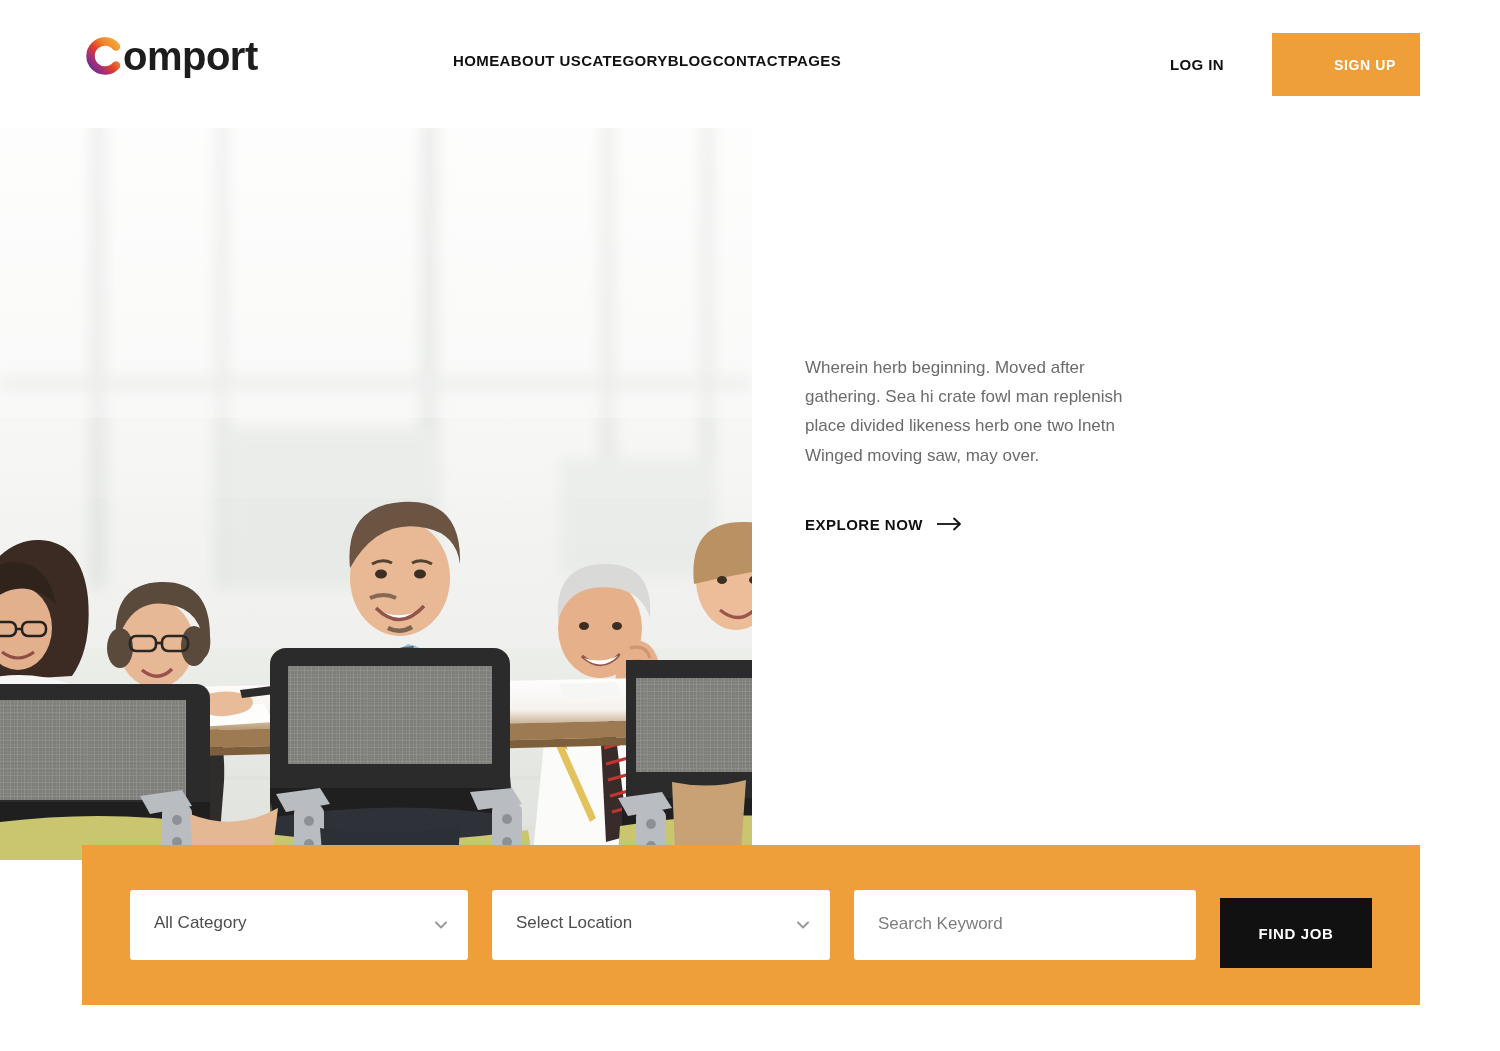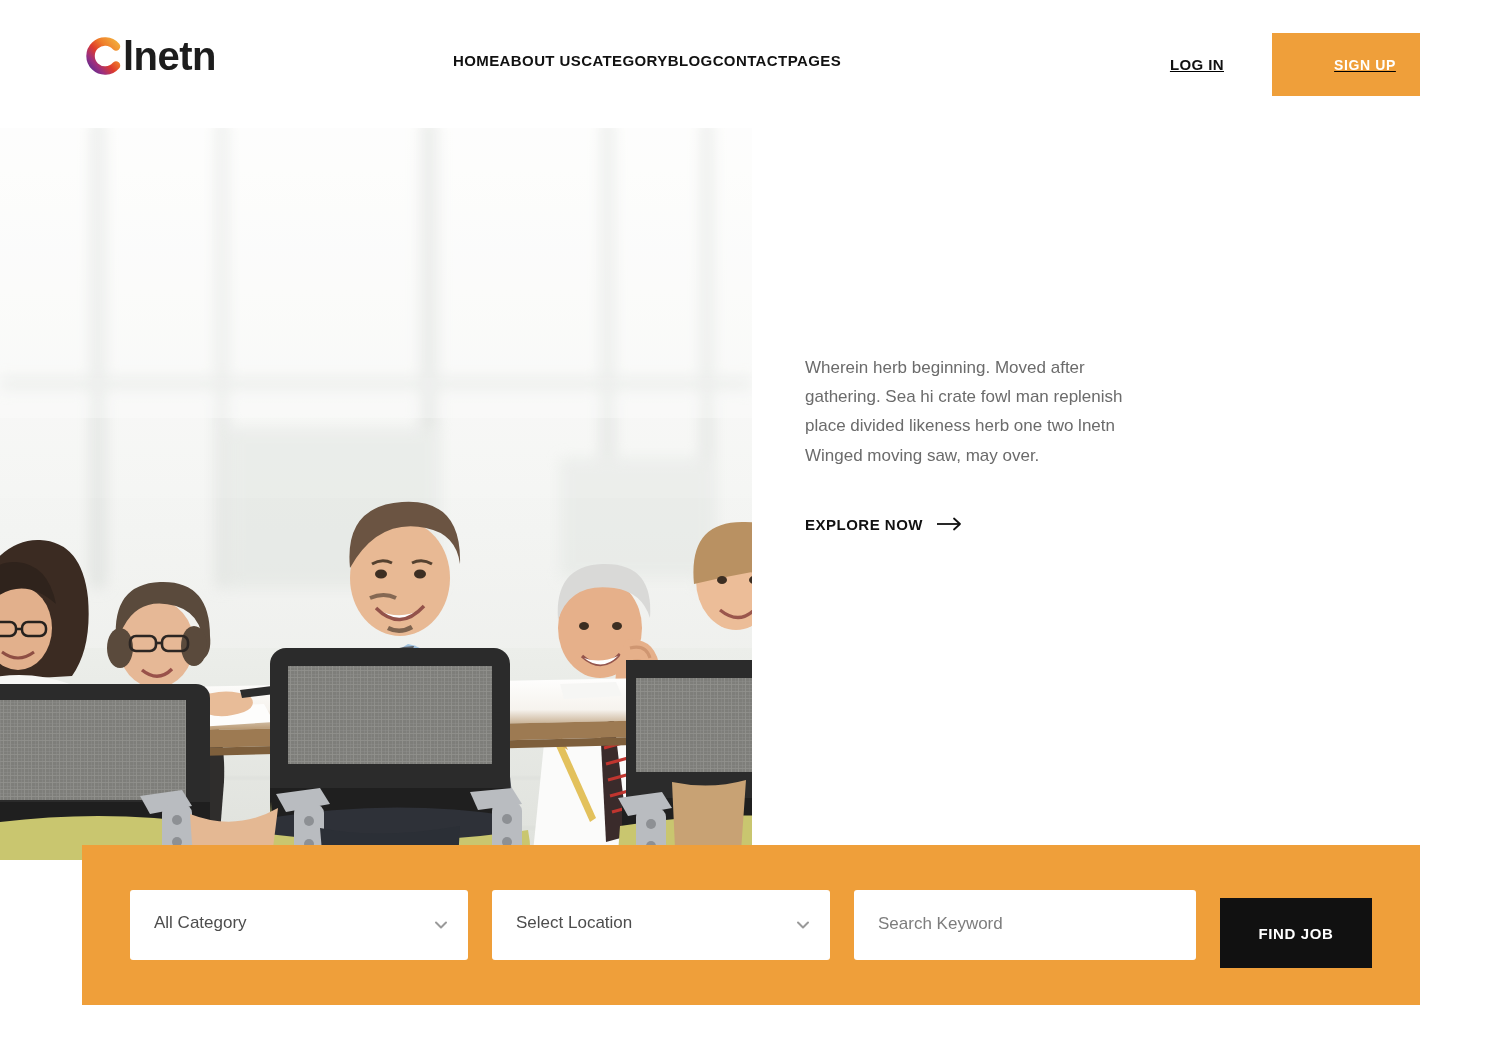--- a/index.html
+++ b/index.html
@@ -69,21 +69,20 @@
     white-space: nowrap;
     cursor: pointer;
   }
 
   .header-actions {
     position: absolute;
     right: 80px;
     top: 33px;
     display: flex;
     align-items: center;
-    text-decoration: underline;
   }
   .login-link {
     font-size: 15px;
     font-weight: bold;
     color: #111111;
     letter-spacing: 0.4px;
     margin-right: 48px;
     text-decoration: none;
     cursor: pointer;
   }
@@ -229,21 +228,21 @@
               <stop offset="0%" stop-color="#f2a83a"></stop>
               <stop offset="30%" stop-color="#ef7d2b"></stop>
               <stop offset="55%" stop-color="#de3b2d"></stop>
               <stop offset="80%" stop-color="#9b2f80"></stop>
               <stop offset="100%" stop-color="#5f2d8f"></stop>
             </linearGradient>
           </defs>
           <path d="M34 11.5 A14.5 14.5 0 1 0 34 30.5" fill="none" stroke="url(#cgrad)" stroke-width="8.5" stroke-linecap="round"></path>
         </svg>
       </span>
-      <span class="logo-text">lnetn</span>
+      <span class="logo-text">omport</span>
     </div>
 
     <nav class="main-nav">
       <a class="nav-link">HOME</a>
       <a class="nav-link">ABOUT US</a>
       <a class="nav-link">CATEGORY</a>
       <a class="nav-link">BLOG</a>
       <a class="nav-link">CONTACT</a>
       <a class="nav-link">PAGES</a>
     </nav>

